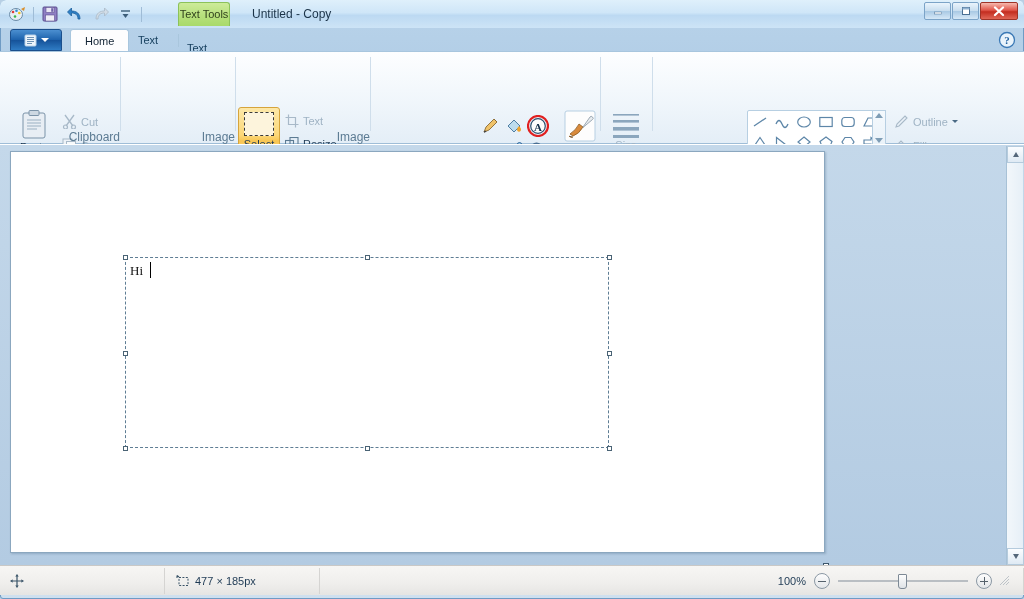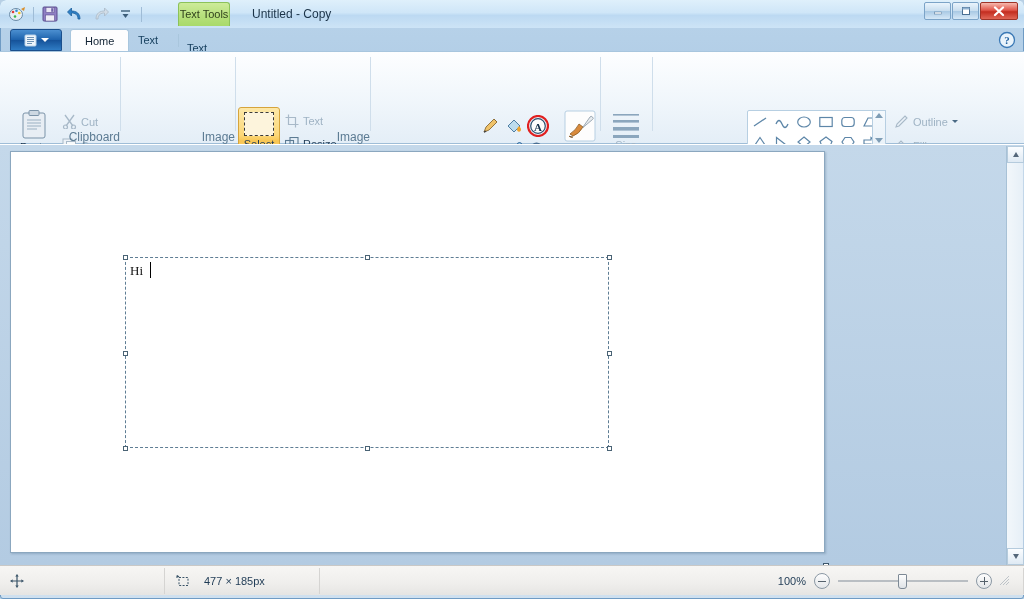--- a/index.html
+++ b/index.html
@@ -144,21 +144,21 @@
   }
   .vs-arrow{ width:17px; height:17px; background:linear-gradient(180deg,#fbfdff,#dfeaf4); border:1px solid #b5cbdd; display:flex; align-items:center; justify-content:center; }
 
   
   .statusbar{
     position:absolute; left:0; top:565px; width:1024px; height:30px;
     background:linear-gradient(180deg,#f7f6f4 0%,#efeeec 60%,#e6e5e3 100%);
     border-top:1px solid #c9c8c6;
     display:flex; align-items:center; font-size:11px; color:#1e3a54;
   }
-  .sb-cell{ height:26px; display:flex; align-items:center; gap:14px; padding:0 10px; border-right:1px solid #d5d4d2; }
+  .sb-cell{ height:26px; display:flex; align-items:center; gap:5px; padding:0 10px; border-right:1px solid #d5d4d2; }
   .zoom-area{ position:absolute; right:14px; top:0; height:30px; display:flex; align-items:center; gap:8px; }
   .zbtn{ width:16px; height:16px; border-radius:50%; border:1px solid #8b98a4; background:linear-gradient(180deg,#fdfdfd,#e3e6e9); position:relative; }
   .zbtn::before{ content:""; position:absolute; left:3px; top:7px; width:8px; height:1px; background:#55616c; }
   .zbtn.plus::after{ content:""; position:absolute; left:7px; top:3px; width:1px; height:8px; background:#55616c; }
   .zslider{ position:relative; width:130px; height:16px; }
   .ztrack{ position:absolute; left:0; top:7px; width:130px; height:2px; background:#b9bec3; }
   .zthumb{ position:absolute; left:60px; top:1px; width:9px; height:15px; background:linear-gradient(180deg,#fdfdfd,#dfe3e7); border:1px solid #7d8995; border-radius:1px 1px 3px 3px; }
 </style>
 </head>
 <body>

